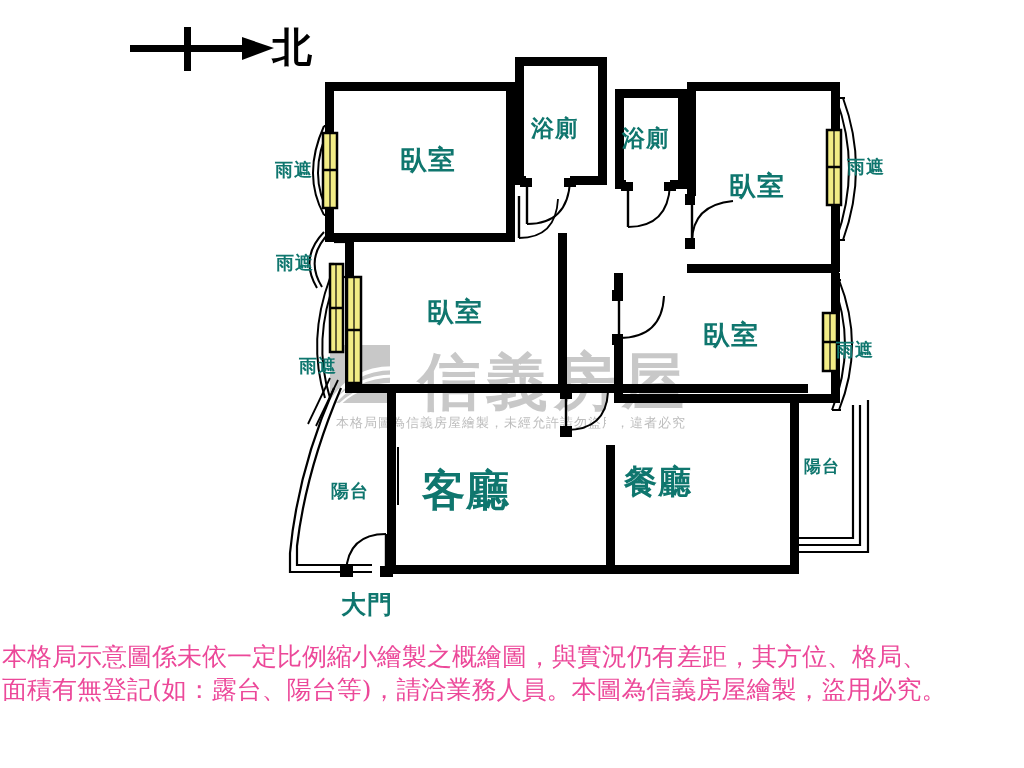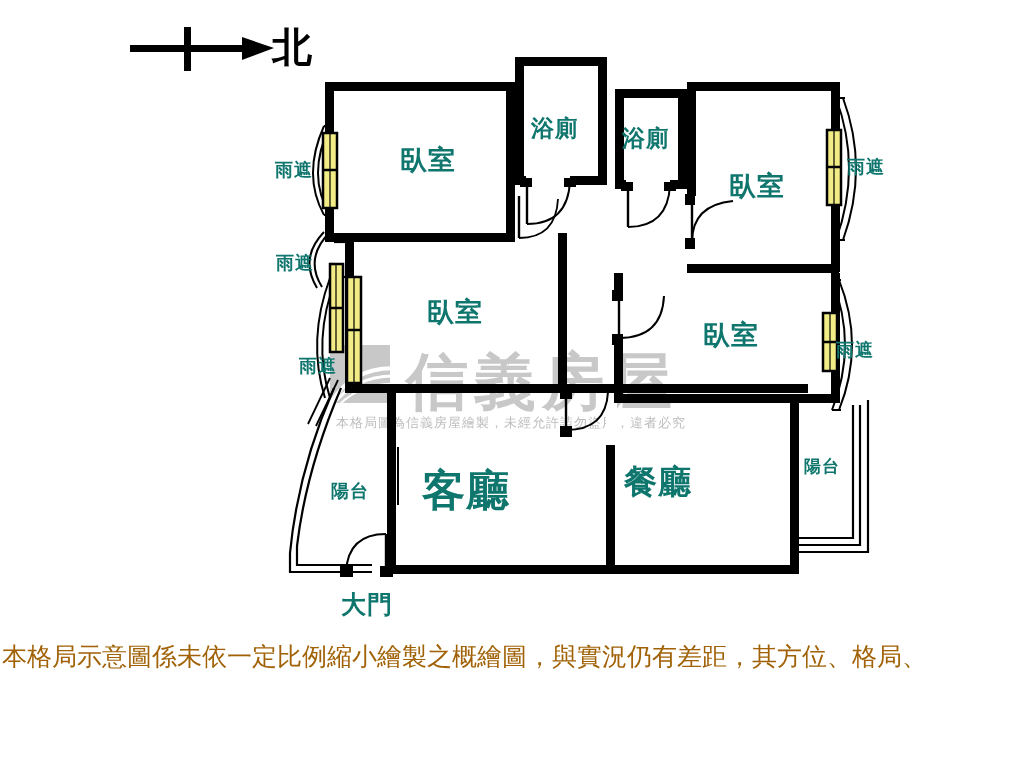--- a/index.html
+++ b/index.html
@@ -20,29 +20,29 @@
           white-space:nowrap;transform:translate(-50%,-50%);letter-spacing:1px;}
   .rlabel.big{font-size:27px;font-weight:bold;}
   .rlabel.mid{font-size:23px;font-weight:bold;}
   .rlabel.sm{font-size:18px;font-weight:bold;}
   .rlabel.tiny{font-size:17px;font-weight:bold;}
   .rlabel.door{font-size:25px;font-weight:bold;}
 
   
   .wm{position:absolute;pointer-events:none;}
   .wm-text{position:absolute;font-family:"DejaVu Serif","Liberation Serif",serif;
-           font-size:62px;font-weight:bold;color:#c8c8c8;letter-spacing:6px;white-space:nowrap;}
+           font-size:62px;font-weight:bold;color:#c8c8c8;letter-spacing:6px;white-space:nowrap;margin-left:12px;}
   .wm-mark{position:absolute;background:#c8c8c8;}
   .wm-note{position:absolute;font-family:"DejaVu Serif","Liberation Serif",serif;
            font-size:13px;color:#bdbdbd;letter-spacing:1px;white-space:nowrap;}
 
   
   #disclaimer{position:absolute;left:0;top:640px;width:1024px;
               font-family:"DejaVu Serif","Liberation Serif",serif;
-              font-size:25px;line-height:33px;color:#a16207;letter-spacing:0px;}
+              font-size:25px;line-height:33px;color:#ec4899;letter-spacing:0px;}
   #disclaimer div{white-space:nowrap;padding-left:2px;}
 </style>
 </head>
 <body>
 
 <div id="page">
 
   <div class="compass" style="left:130px;top:25px;width:180px;height:55px;">
     <div class="bar" style="left:0px;top:20px;width:120px;height:7px;"></div>
     <div class="bar" style="left:54px;top:2px;width:7px;height:44px;"></div>
@@ -249,15 +249,16 @@
     <span class="rlabel sm" style="left:295px;top:263px;">雨遮</span>
     <span class="rlabel sm" style="left:318px;top:366px;">雨遮</span>
     <span class="rlabel sm" style="left:866px;top:167px;">雨遮</span>
     <span class="rlabel sm" style="left:855px;top:350px;">雨遮</span>
 
     <span class="rlabel door" style="left:367px;top:604px;">大門</span>
   </div>
 
   <div id="disclaimer">
     <div>本格局示意圖係未依一定比例縮小繪製之概繪圖，與實況仍有差距，其方位、格局、</div>
+    <div>面積有無登記(如：露台、陽台等)，請洽業務人員。本圖為信義房屋繪製，盜用必究。</div>
   </div>
 
 </div>
 
 </body></html>

